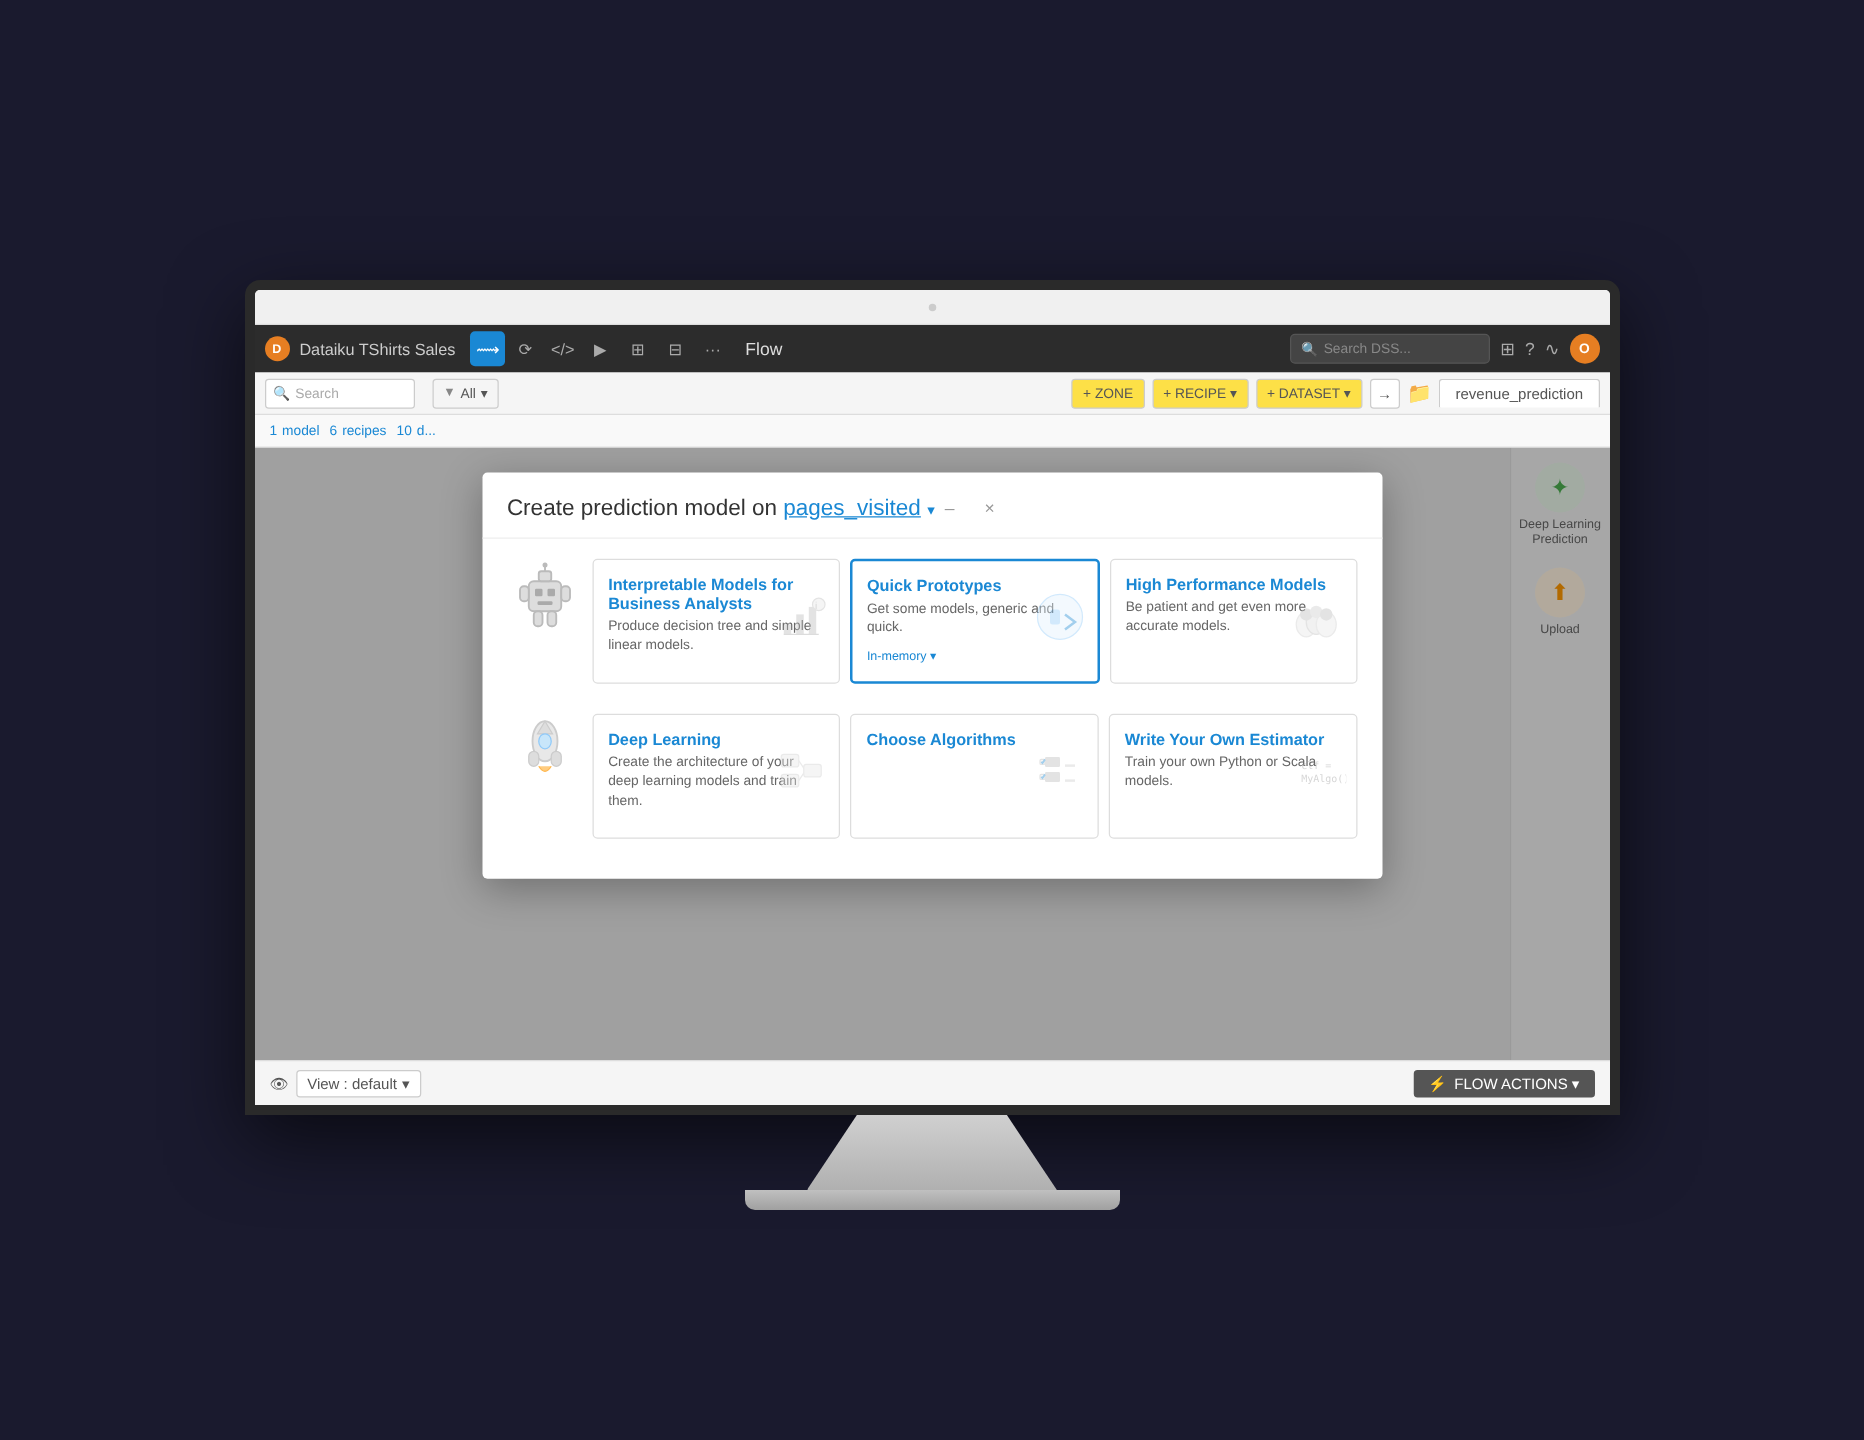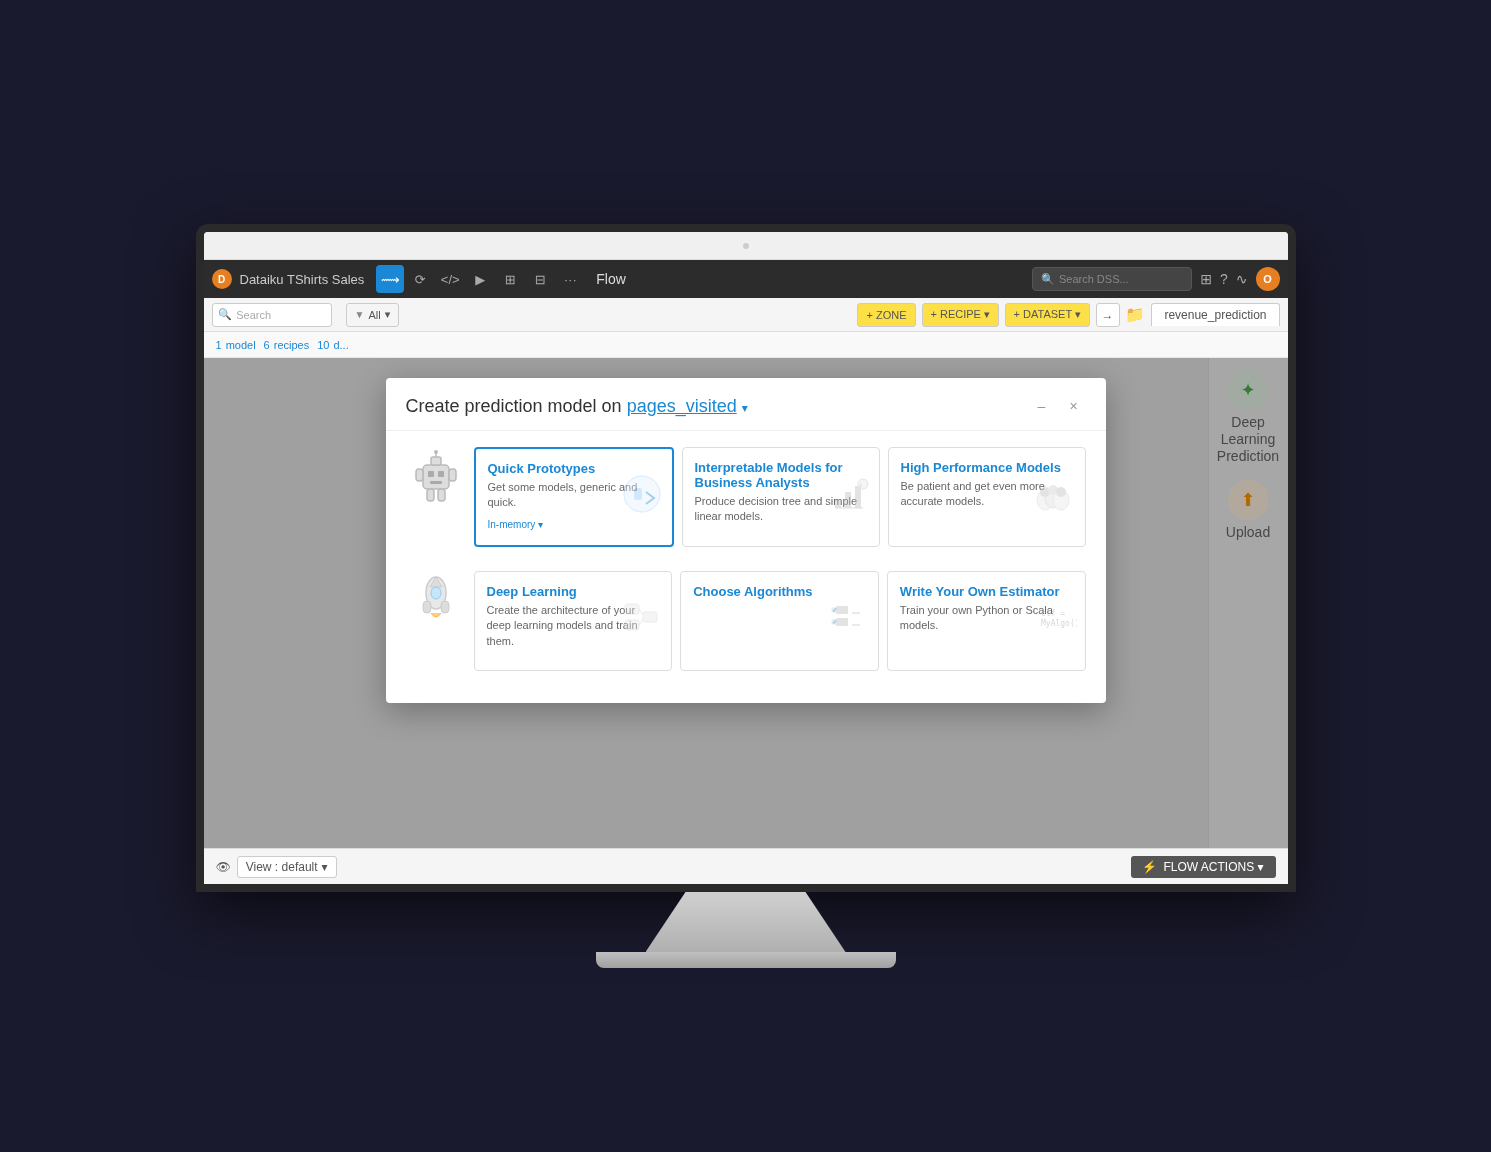--- a/index.html
+++ b/index.html
@@ -321,21 +321,21 @@
       display: flex;
       align-items: center;
       justify-content: center;
       font-size: 16px;
     }
 
     .panel-icon-circle.green { background: #e8f5e9; }
     .panel-icon-circle.orange { background: #fff3e0; }
 
     .panel-label {
-      font-size: 14px;
+      font-size: 10px;
       color: #666;
       text-align: center;
       line-height: 1.2;
     }
 
     
     .modal-overlay {
       position: absolute;
       top: 0; left: 0; right: 0; bottom: 0;
       background: rgba(0,0,0,0.3);
@@ -349,21 +349,21 @@
       background: white;
       border-radius: 4px;
       width: 720px;
       box-shadow: 0 8px 32px rgba(0,0,0,0.3);
     }
 
     .modal-header {
       padding: 16px 20px 12px;
       display: flex;
       align-items: center;
-      justify-content: space-between;
+      justify-content: flex-start;
       border-bottom: 1px solid #eee;
     }
 
     .modal-title {
       font-size: 18px;
       color: #333;
       font-weight: 400;
     }
 
     .modal-title .link {
@@ -710,44 +710,44 @@
                   <circle cx="25" cy="5" r="2" fill="#bbb"></circle>
                   <rect x="5" y="22" width="7" height="12" rx="3" fill="#ddd" stroke="#bbb" stroke-width="1.5"></rect>
                   <rect x="38" y="22" width="7" height="12" rx="3" fill="#ddd" stroke="#bbb" stroke-width="1.5"></rect>
                   <rect x="16" y="42" width="7" height="12" rx="3" fill="#ddd" stroke="#bbb" stroke-width="1.5"></rect>
                   <rect x="27" y="42" width="7" height="12" rx="3" fill="#ddd" stroke="#bbb" stroke-width="1.5"></rect>
                 </svg>
               </div>
 
               <div class="model-cards-row" style="flex:1;">
 
-                <div class="model-card selected">
-                  <div class="model-card-title">Quick Prototypes</div>
-                  <div class="model-card-desc">Get some models, generic and quick.</div>
-                  <div class="model-card-tag">In-memory ▾</div>
-                  <div class="model-card-icon">
-                    <svg width="44" height="44" viewBox="0 0 44 44" fill="none">
-                      <circle cx="22" cy="22" r="18" fill="#e3f2fd" stroke="#90caf9" stroke-width="1"></circle>
-                      <rect x="14" y="16" width="8" height="12" rx="2" fill="#90caf9"></rect>
-                      <path d="M26 20 L34 26 L26 32" stroke="#1a88d4" stroke-width="2" fill="none"></path>
-                    </svg>
-                  </div>
-                </div>
-
                 <div class="model-card">
                   <div class="model-card-title">Interpretable Models for Business Analysts</div>
                   <div class="model-card-desc">Produce decision tree and simple linear models.</div>
                   <div class="model-card-icon">
                     <svg width="44" height="44" viewBox="0 0 44 44" fill="none">
                       <rect x="8" y="28" width="6" height="8" fill="#bbb"></rect>
                       <rect x="18" y="20" width="6" height="16" fill="#bbb"></rect>
                       <rect x="28" y="14" width="6" height="22" fill="#bbb"></rect>
                       <line x1="8" y1="36" x2="36" y2="36" stroke="#aaa" stroke-width="1"></line>
                       <circle cx="36" cy="12" r="5" fill="#e8e8e8" stroke="#bbb"></circle>
                       <text x="33" y="16" font-size="8" fill="#999">i</text>
+                    </svg>
+                  </div>
+                </div>
+
+                <div class="model-card selected">
+                  <div class="model-card-title">Quick Prototypes</div>
+                  <div class="model-card-desc">Get some models, generic and quick.</div>
+                  <div class="model-card-tag">In-memory ▾</div>
+                  <div class="model-card-icon">
+                    <svg width="44" height="44" viewBox="0 0 44 44" fill="none">
+                      <circle cx="22" cy="22" r="18" fill="#e3f2fd" stroke="#90caf9" stroke-width="1"></circle>
+                      <rect x="14" y="16" width="8" height="12" rx="2" fill="#90caf9"></rect>
+                      <path d="M26 20 L34 26 L26 32" stroke="#1a88d4" stroke-width="2" fill="none"></path>
                     </svg>
                   </div>
                 </div>
 
                 <div class="model-card">
                   <div class="model-card-title">High Performance Models</div>
                   <div class="model-card-desc">Be patient and get even more accurate models.</div>
                   <div class="model-card-icon">
                     <svg width="48" height="44" viewBox="0 0 48 44" fill="none">
                       <ellipse cx="16" cy="28" rx="8" ry="10" fill="#e8e8e8" stroke="#ccc"></ellipse>

